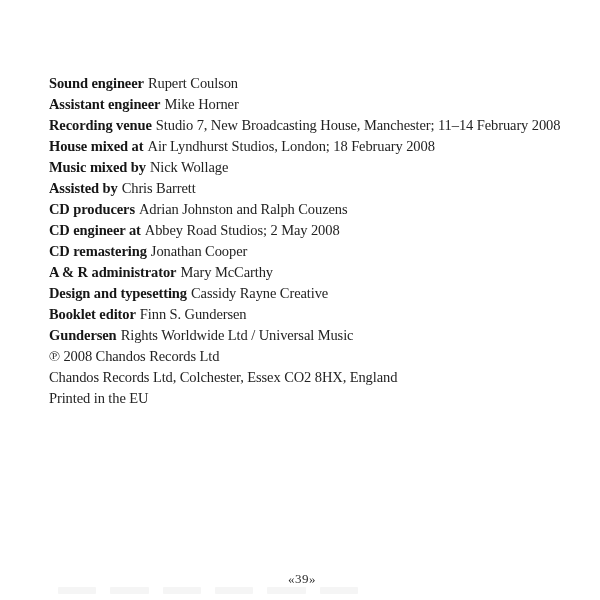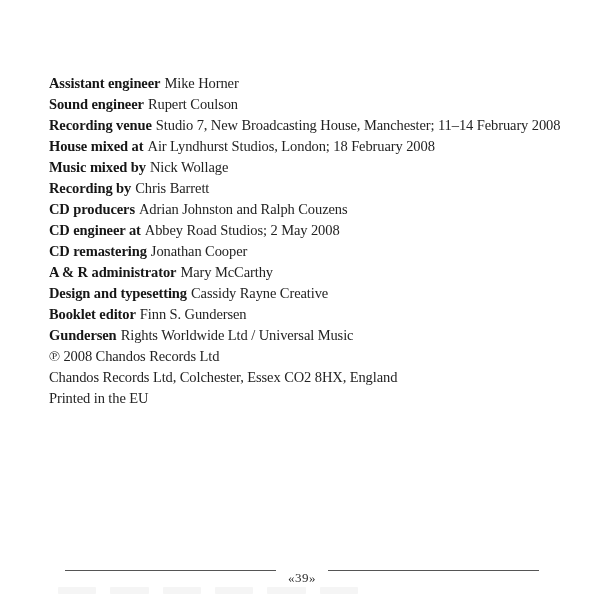--- a/index.html
+++ b/index.html
@@ -35,20 +35,22 @@
     margin-right: 0.28em;
   }
   .credit-label:empty { display: none; margin-right: 0; }
   .footer {
     position: absolute;
     left: 65px;
     right: 61px;
     top: 570px;
     height: 16px;
     display: flex;
+    align-items: center;
+    flex-direction: column;
   }
   .footer-rule {
     flex: 1 1 auto;
     height: 0;
     border-top: 1.4px solid #555;
   }
   .page-number {
     flex: 0 0 auto;
     padding: 0 12px;
     font-size: 13px;
@@ -71,36 +73,36 @@
     border-radius: 1px;
   }
 </style>
 </head>
 <body>
 
 <div class="page">
 
   <div class="credits">
     <div class="credit-line">
-      <span class="credit-label">Assistant engineer</span><span class="credit-value">Mike Horner</span>
+      <span class="credit-label">Sound engineer</span><span class="credit-value">Rupert Coulson</span>
     </div>
     <div class="credit-line">
-      <span class="credit-label">Sound engineer</span><span class="credit-value">Rupert Coulson</span>
+      <span class="credit-label">Assistant engineer</span><span class="credit-value">Mike Horner</span>
     </div>
     <div class="credit-line">
       <span class="credit-label">Recording venue</span><span class="credit-value">Studio 7, New Broadcasting House, Manchester; 11–14 February 2008</span>
     </div>
     <div class="credit-line">
       <span class="credit-label">House mixed at</span><span class="credit-value">Air Lyndhurst Studios, London; 18 February 2008</span>
     </div>
     <div class="credit-line">
       <span class="credit-label">Music mixed by</span><span class="credit-value">Nick Wollage</span>
     </div>
     <div class="credit-line">
-      <span class="credit-label">Recording by</span><span class="credit-value">Chris Barrett</span>
+      <span class="credit-label">Assisted by</span><span class="credit-value">Chris Barrett</span>
     </div>
     <div class="credit-line">
       <span class="credit-label">CD producers</span><span class="credit-value">Adrian Johnston and Ralph Couzens</span>
     </div>
     <div class="credit-line">
       <span class="credit-label">CD engineer at</span><span class="credit-value">Abbey Road Studios; 2 May 2008</span>
     </div>
     <div class="credit-line">
       <span class="credit-label">CD remastering</span><span class="credit-value">Jonathan Cooper</span>
     </div>

